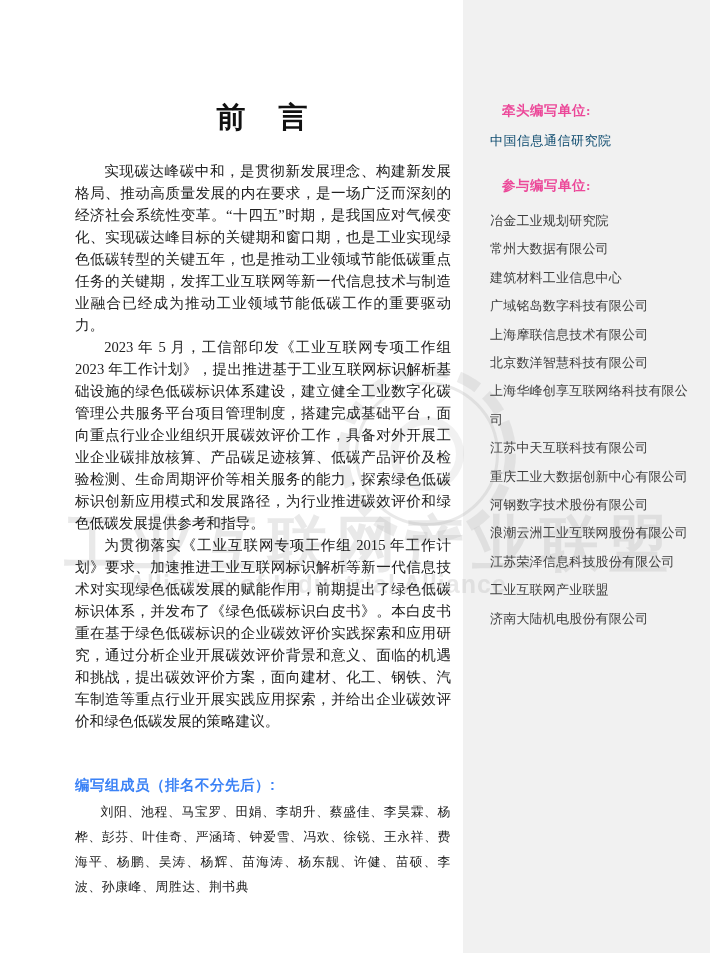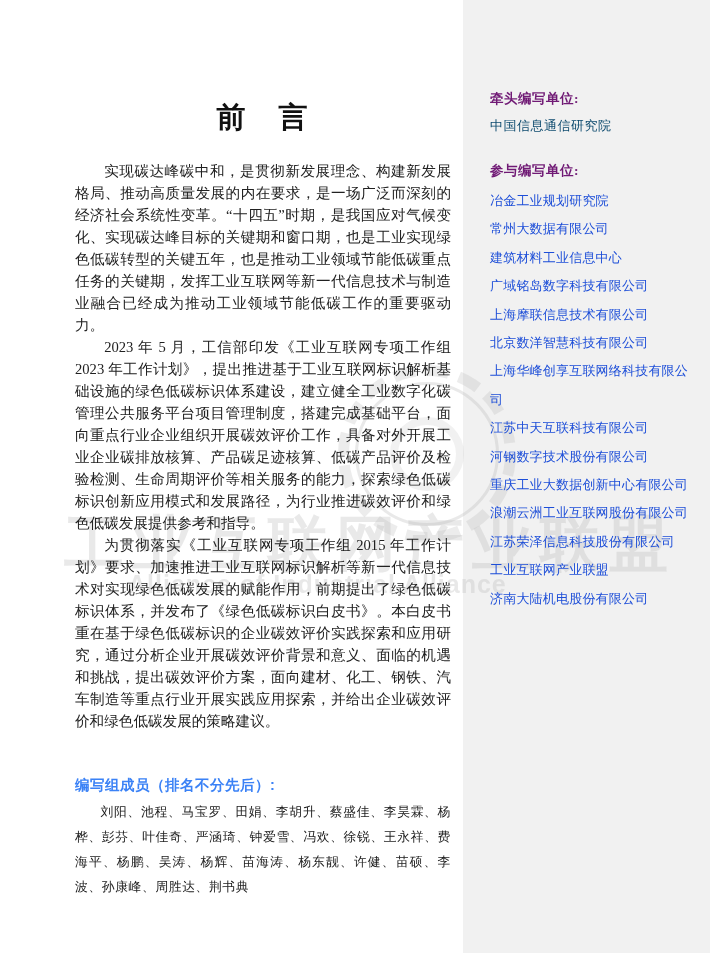--- a/index.html
+++ b/index.html
@@ -81,34 +81,34 @@
   }
 
   
   .sidebar {
     position: absolute; left: 463px; top: 0;
     width: 247px; height: 953px;
     padding: 90px 18px 0 27px;
     z-index: 2; background: transparent;
   }
   .unit-label {
-    margin: 0;
+    margin: 12px;
     font-family: Liberation Serif, serif;
     font-weight: bold; font-size: 13.5px; letter-spacing: 0.5px;
-    color: #701a75;
+    color: #ec4899;
   }
   .lead-unit {
     margin-top: 9px; font-size: 13px; letter-spacing: 0.5px;
     color: #0c4a6e;
   }
   .unit-label.participants { margin-top: 27px; }
   .unit-list { list-style: none; margin: 7px 0 0 0; padding: 0; }
   .unit-list li {
     font-size: 13px; line-height: 28.4px; letter-spacing: 0.2px;
-    color: #1d4ed8;
+    color: #404040;
   }
 </style>
 </head>
 <body>
 
 <div class="sidebar-bg"></div>
 
 <div class="watermark">
   <div class="wm-emblem">
     <div class="wm-ring-outer"></div>
@@ -134,20 +134,20 @@
   <h3 class="unit-label participants">参与编写单位:</h3>
   <ul class="unit-list">
     <li>冶金工业规划研究院</li>
     <li>常州大数据有限公司</li>
     <li>建筑材料工业信息中心</li>
     <li>广域铭岛数字科技有限公司</li>
     <li>上海摩联信息技术有限公司</li>
     <li>北京数洋智慧科技有限公司</li>
     <li>上海华峰创享互联网络科技有限公司</li>
     <li>江苏中天互联科技有限公司</li>
+    <li>重庆工业大数据创新中心有限公司</li>
     <li>河钢数字技术股份有限公司</li>
-    <li>重庆工业大数据创新中心有限公司</li>
     <li>浪潮云洲工业互联网股份有限公司</li>
     <li>江苏荣泽信息科技股份有限公司</li>
     <li>工业互联网产业联盟</li>
     <li>济南大陆机电股份有限公司</li>
   </ul>
 </aside>
 
 </body></html>

